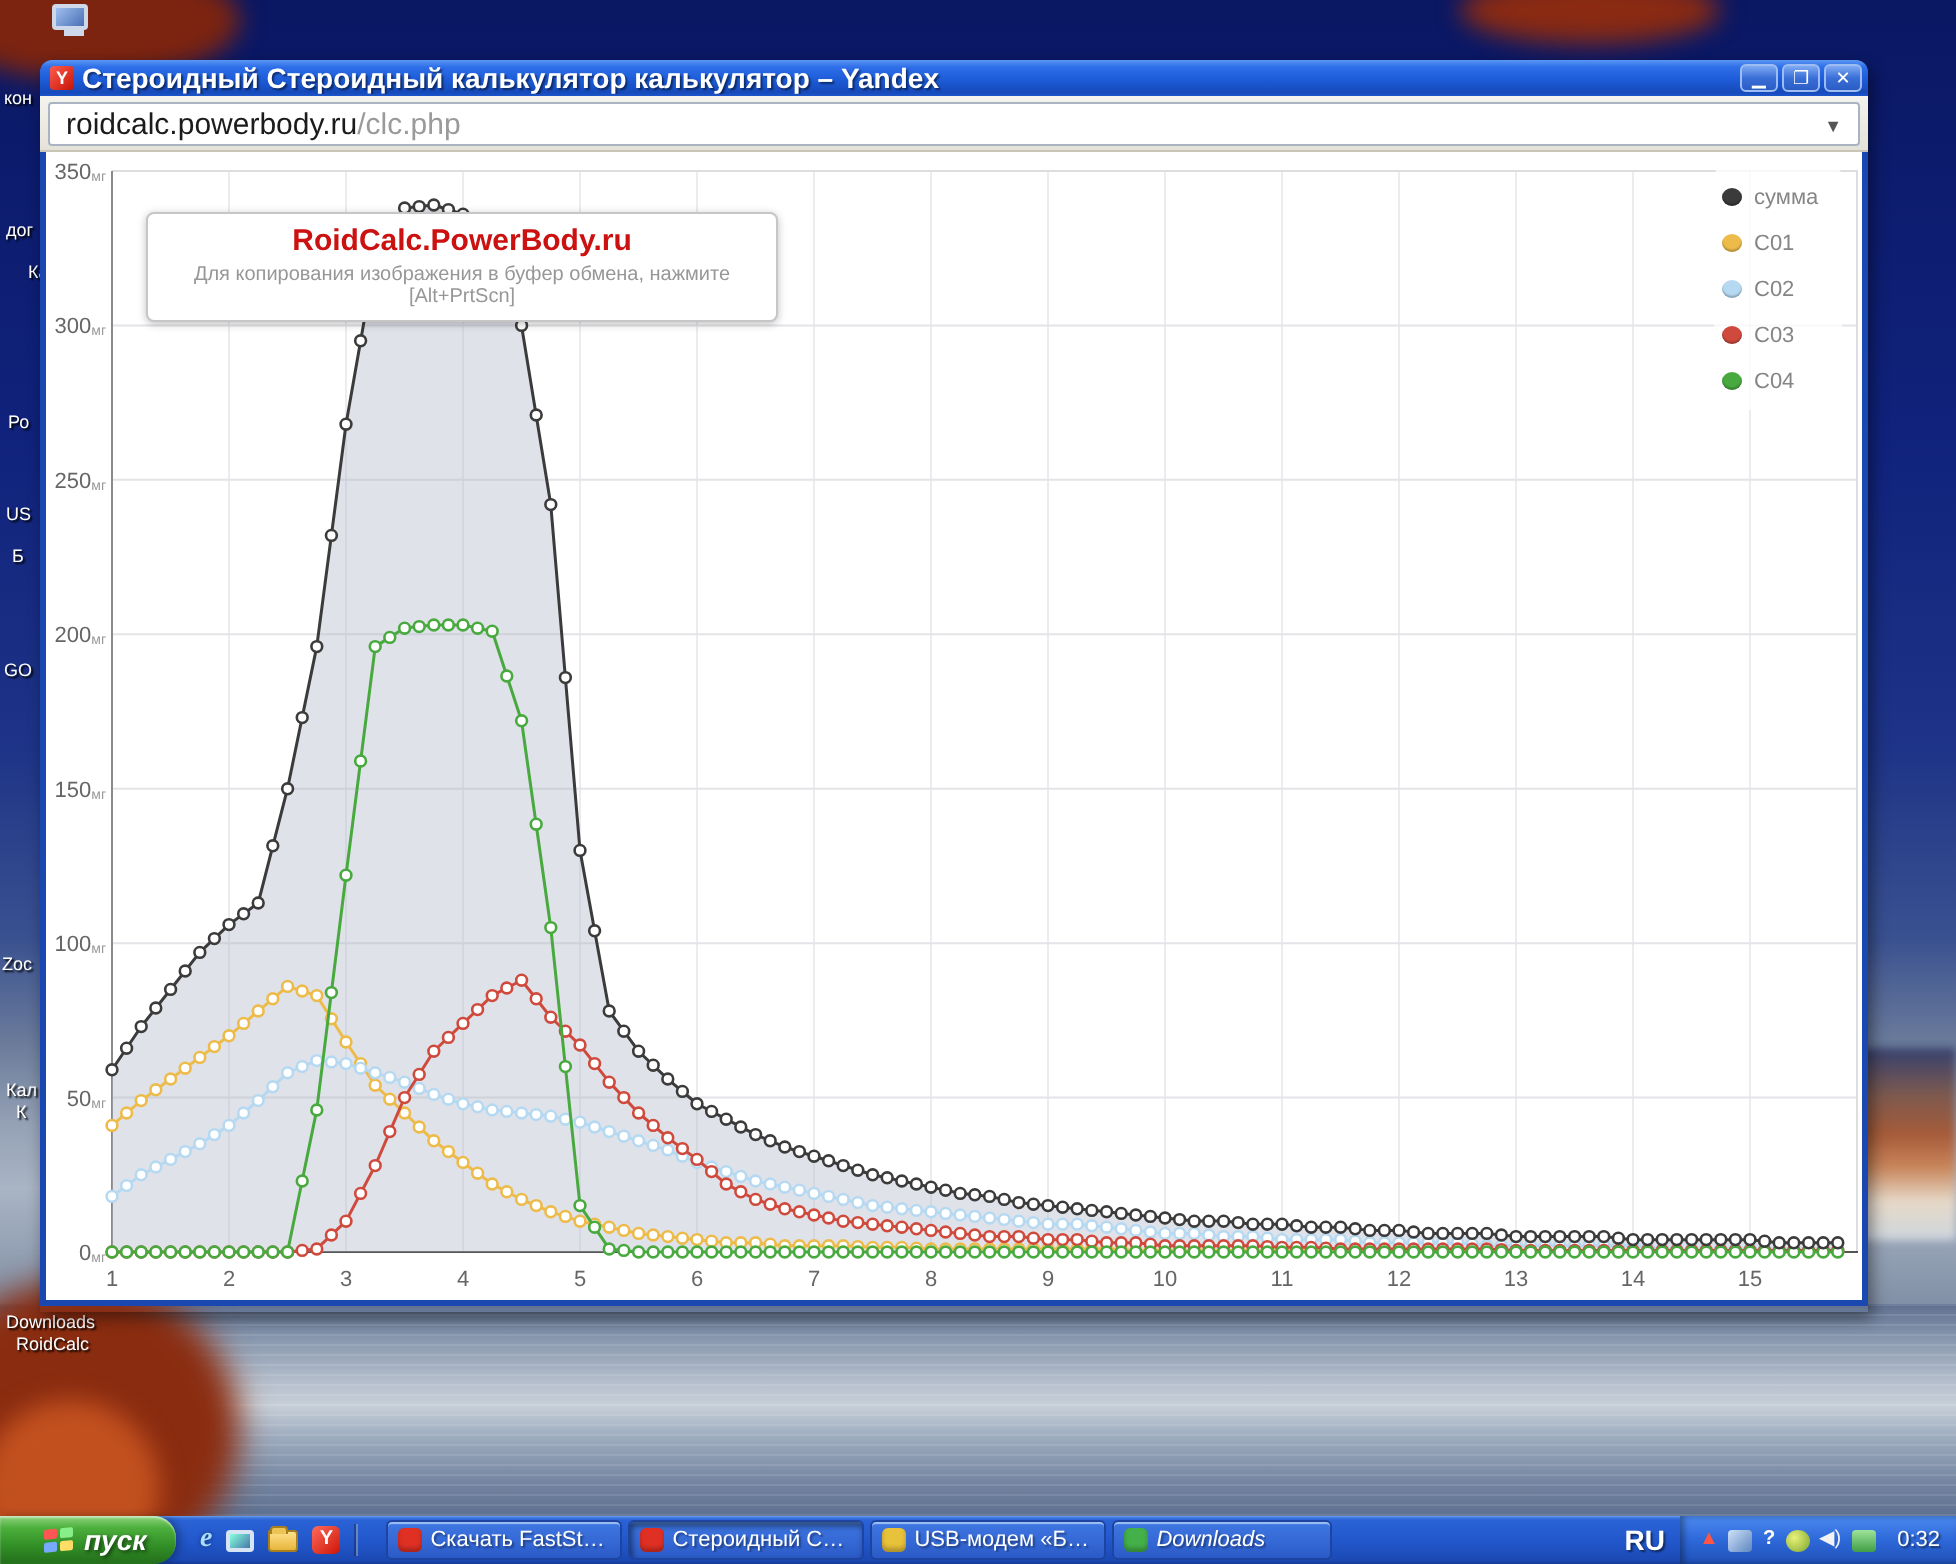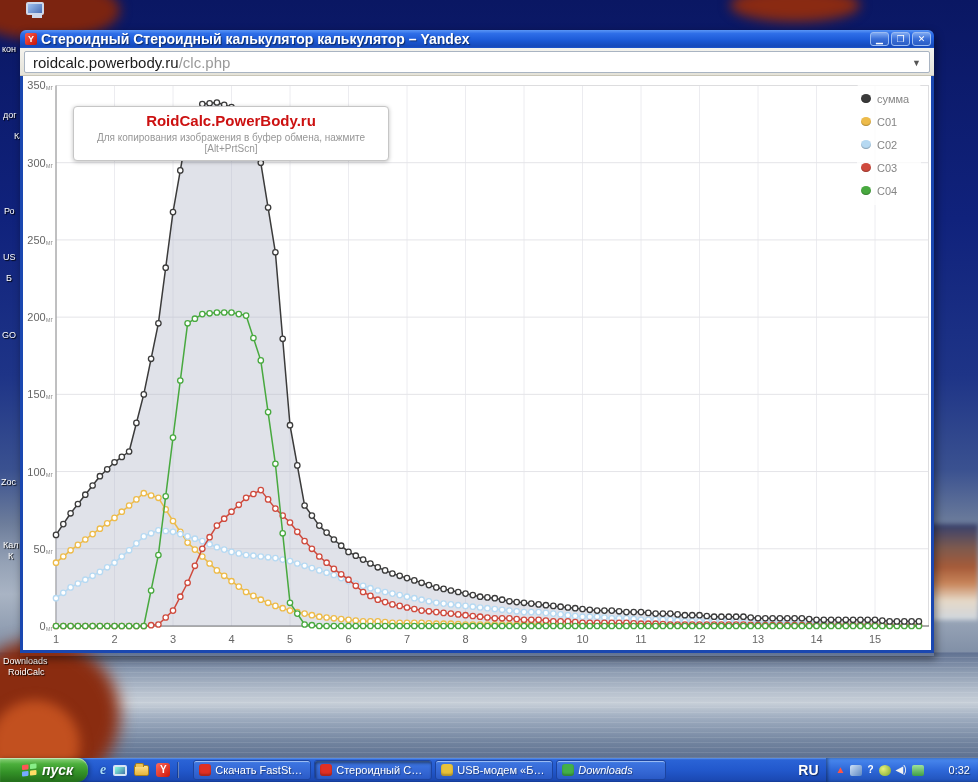--- a/index.html
+++ b/index.html
@@ -80,21 +80,21 @@
   .task.active { background:linear-gradient(180deg,#16засb 0%,#1a43a0 0%,#2154bd 100%);
     box-shadow:inset 1px 2px 3px rgba(0,0,0,.5); }
   .task .ticon { width:12px; height:12px; border-radius:3px; flex:0 0 auto; box-shadow:inset 0 -2px 2px rgba(0,0,0,.25); }
   .task .tlabel { color:#fff; font-size:11px; white-space:nowrap; overflow:hidden; text-overflow:ellipsis; text-shadow:1px 1px 1px rgba(0,0,0,.4); }
   .lang { margin-left:auto; color:#fff; font-size:14px; font-weight:bold; padding:2px 7px; text-shadow:1px 1px 1px rgba(0,0,0,.5); }
   .tray { height:24px; display:flex; align-items:center; gap:5px; padding:0 8px 0 10px;
     background:linear-gradient(180deg,#4b8bf0 0%,#2e68d9 50%,#2051b8 100%);
     border-left:1px solid #16railway, #163f9e; box-shadow:inset 2px 0 3px rgba(0,0,0,.35); }
   .tri { font-size:10px; line-height:10px; }
   .tray-sq { width:12px; height:11px; border-radius:2px; }
-  .clock { color:#fff; font-size:11px; margin-left:20px; text-shadow:1px 1px 1px rgba(0,0,0,.5); }
+  .clock { color:#fff; font-size:11px; margin-left:6px; text-shadow:1px 1px 1px rgba(0,0,0,.5); }
 </style>
 </head>
 <body>
 
 <div class="desktop">
   <div class="blob" style="left:-30px;top:-20px;width:150px;height:60px;background:#7c2410;"></div>
   <div class="blob" style="left:730px;top:-12px;width:130px;height:34px;background:#8a2a12;"></div>
   <div class="leaves-left"></div>
   <div class="water"></div>
   <div class="trees-right"></div>

